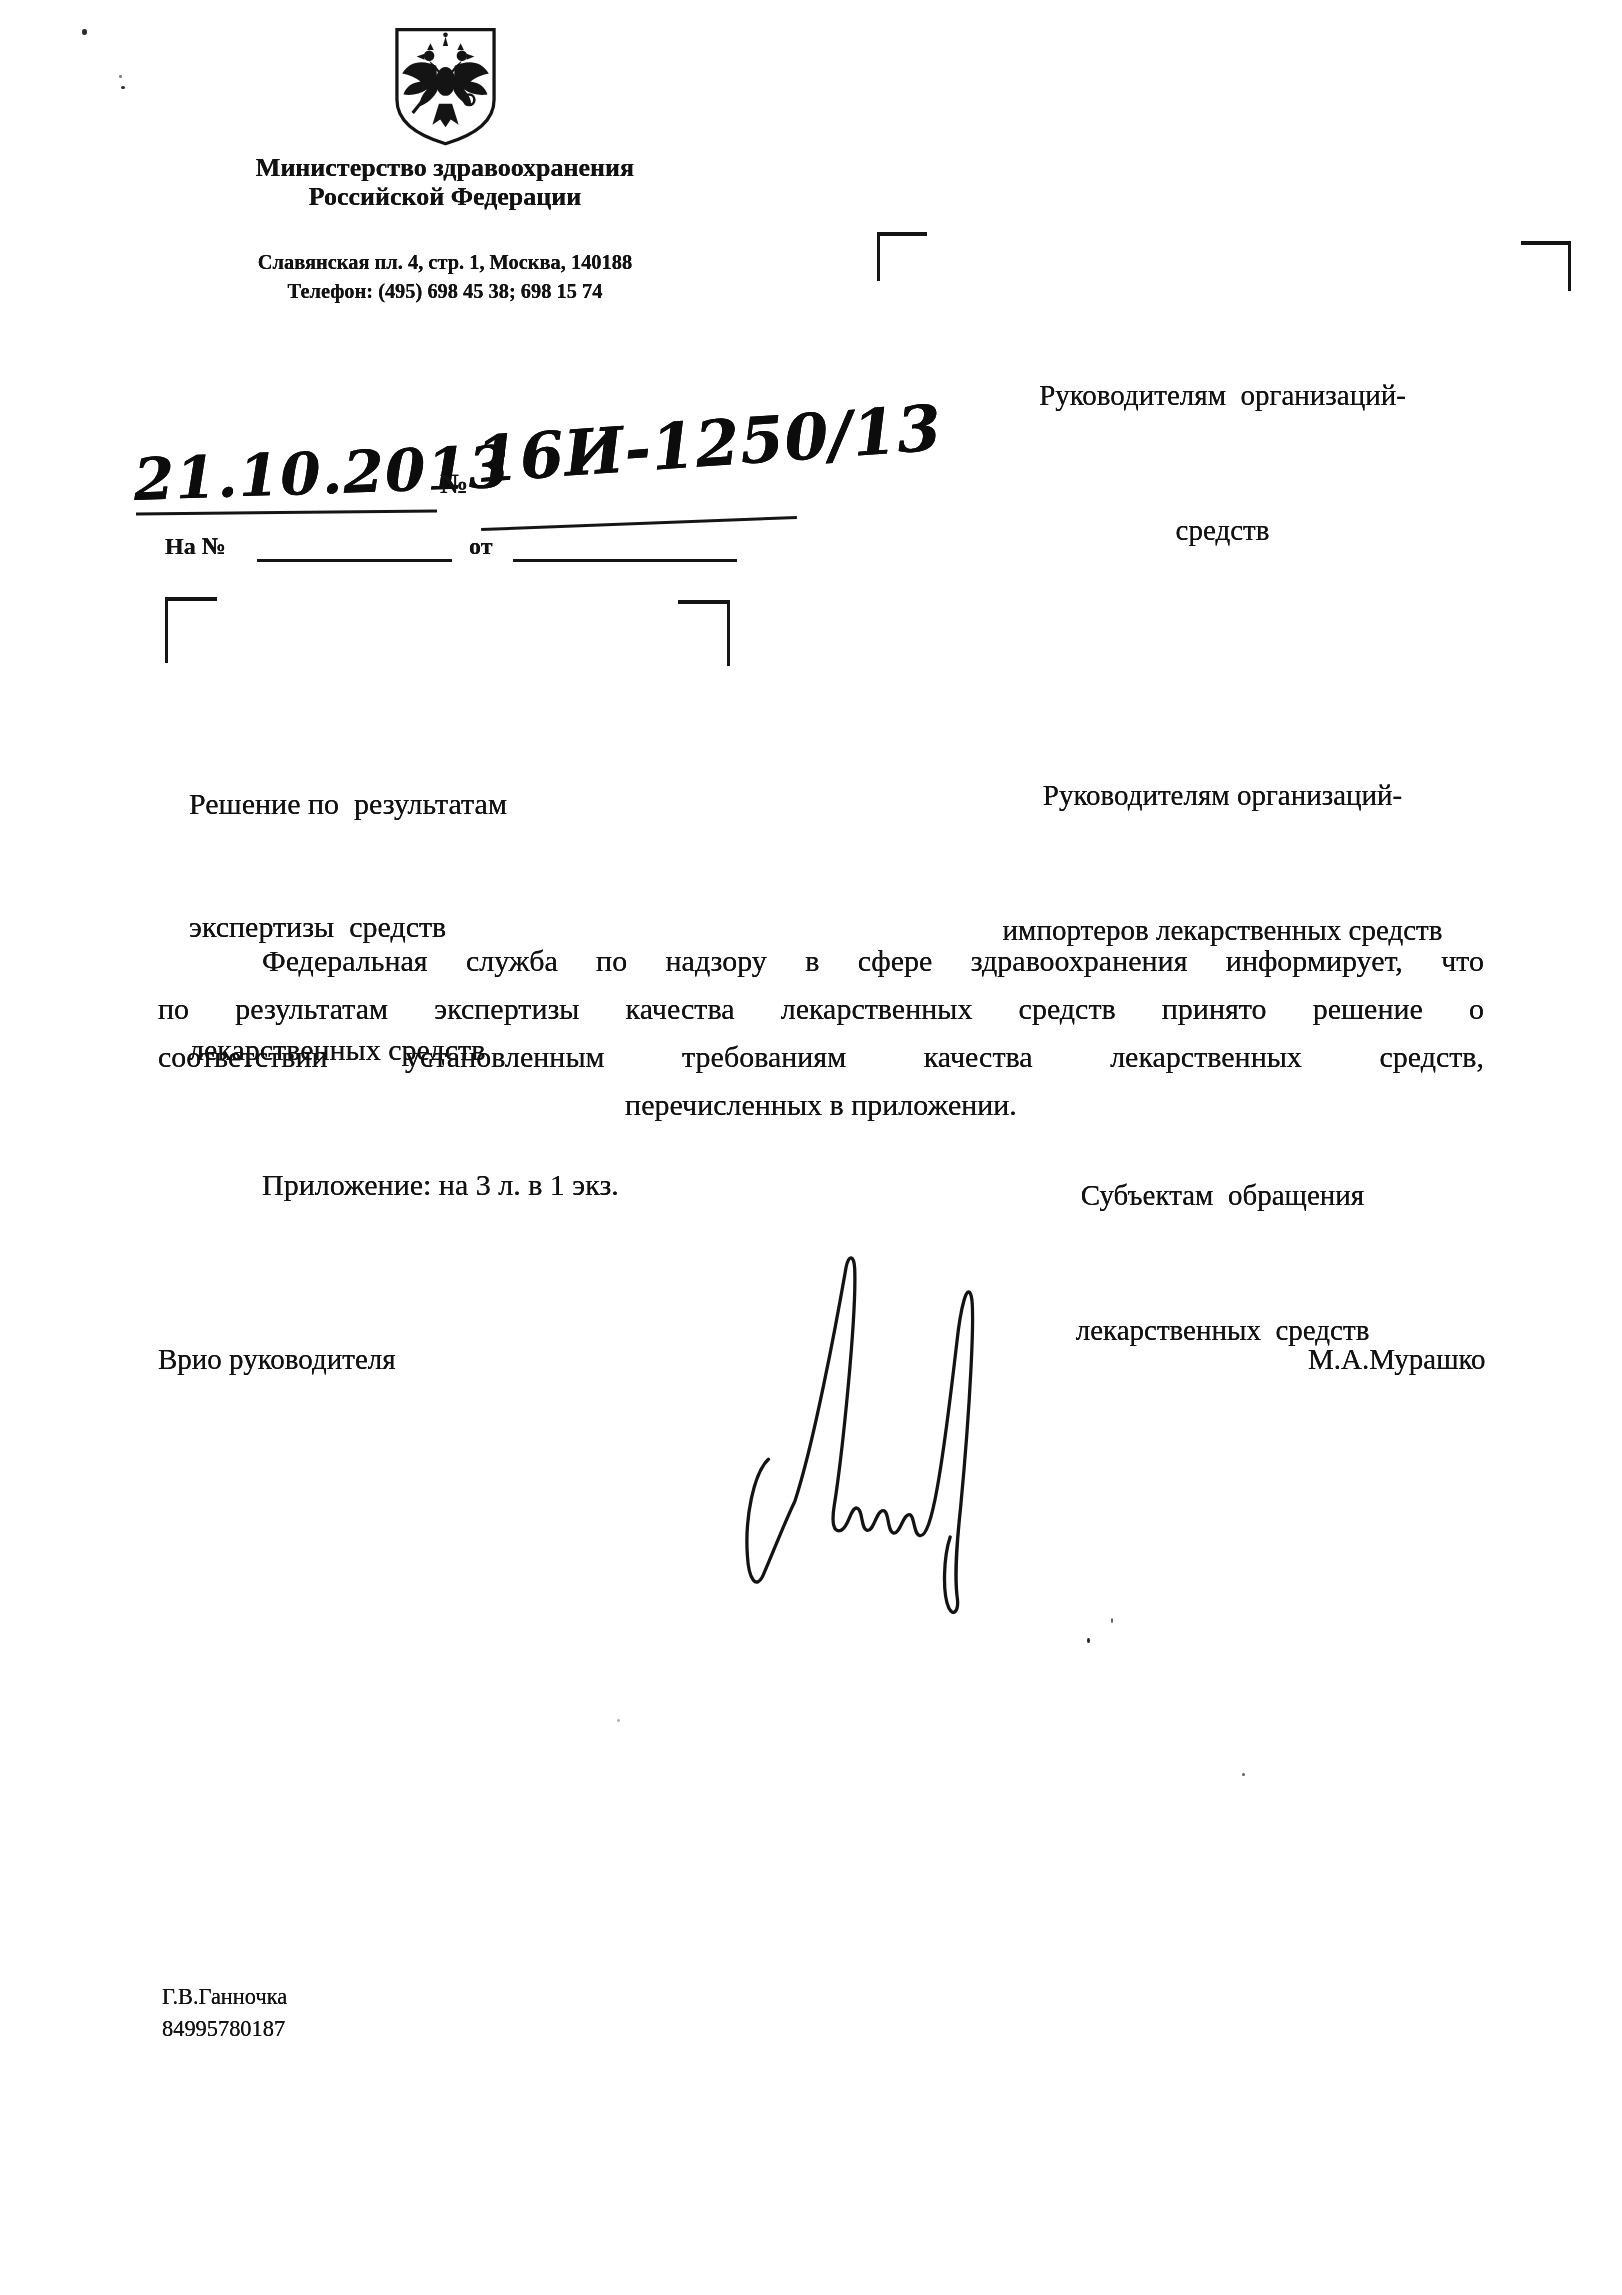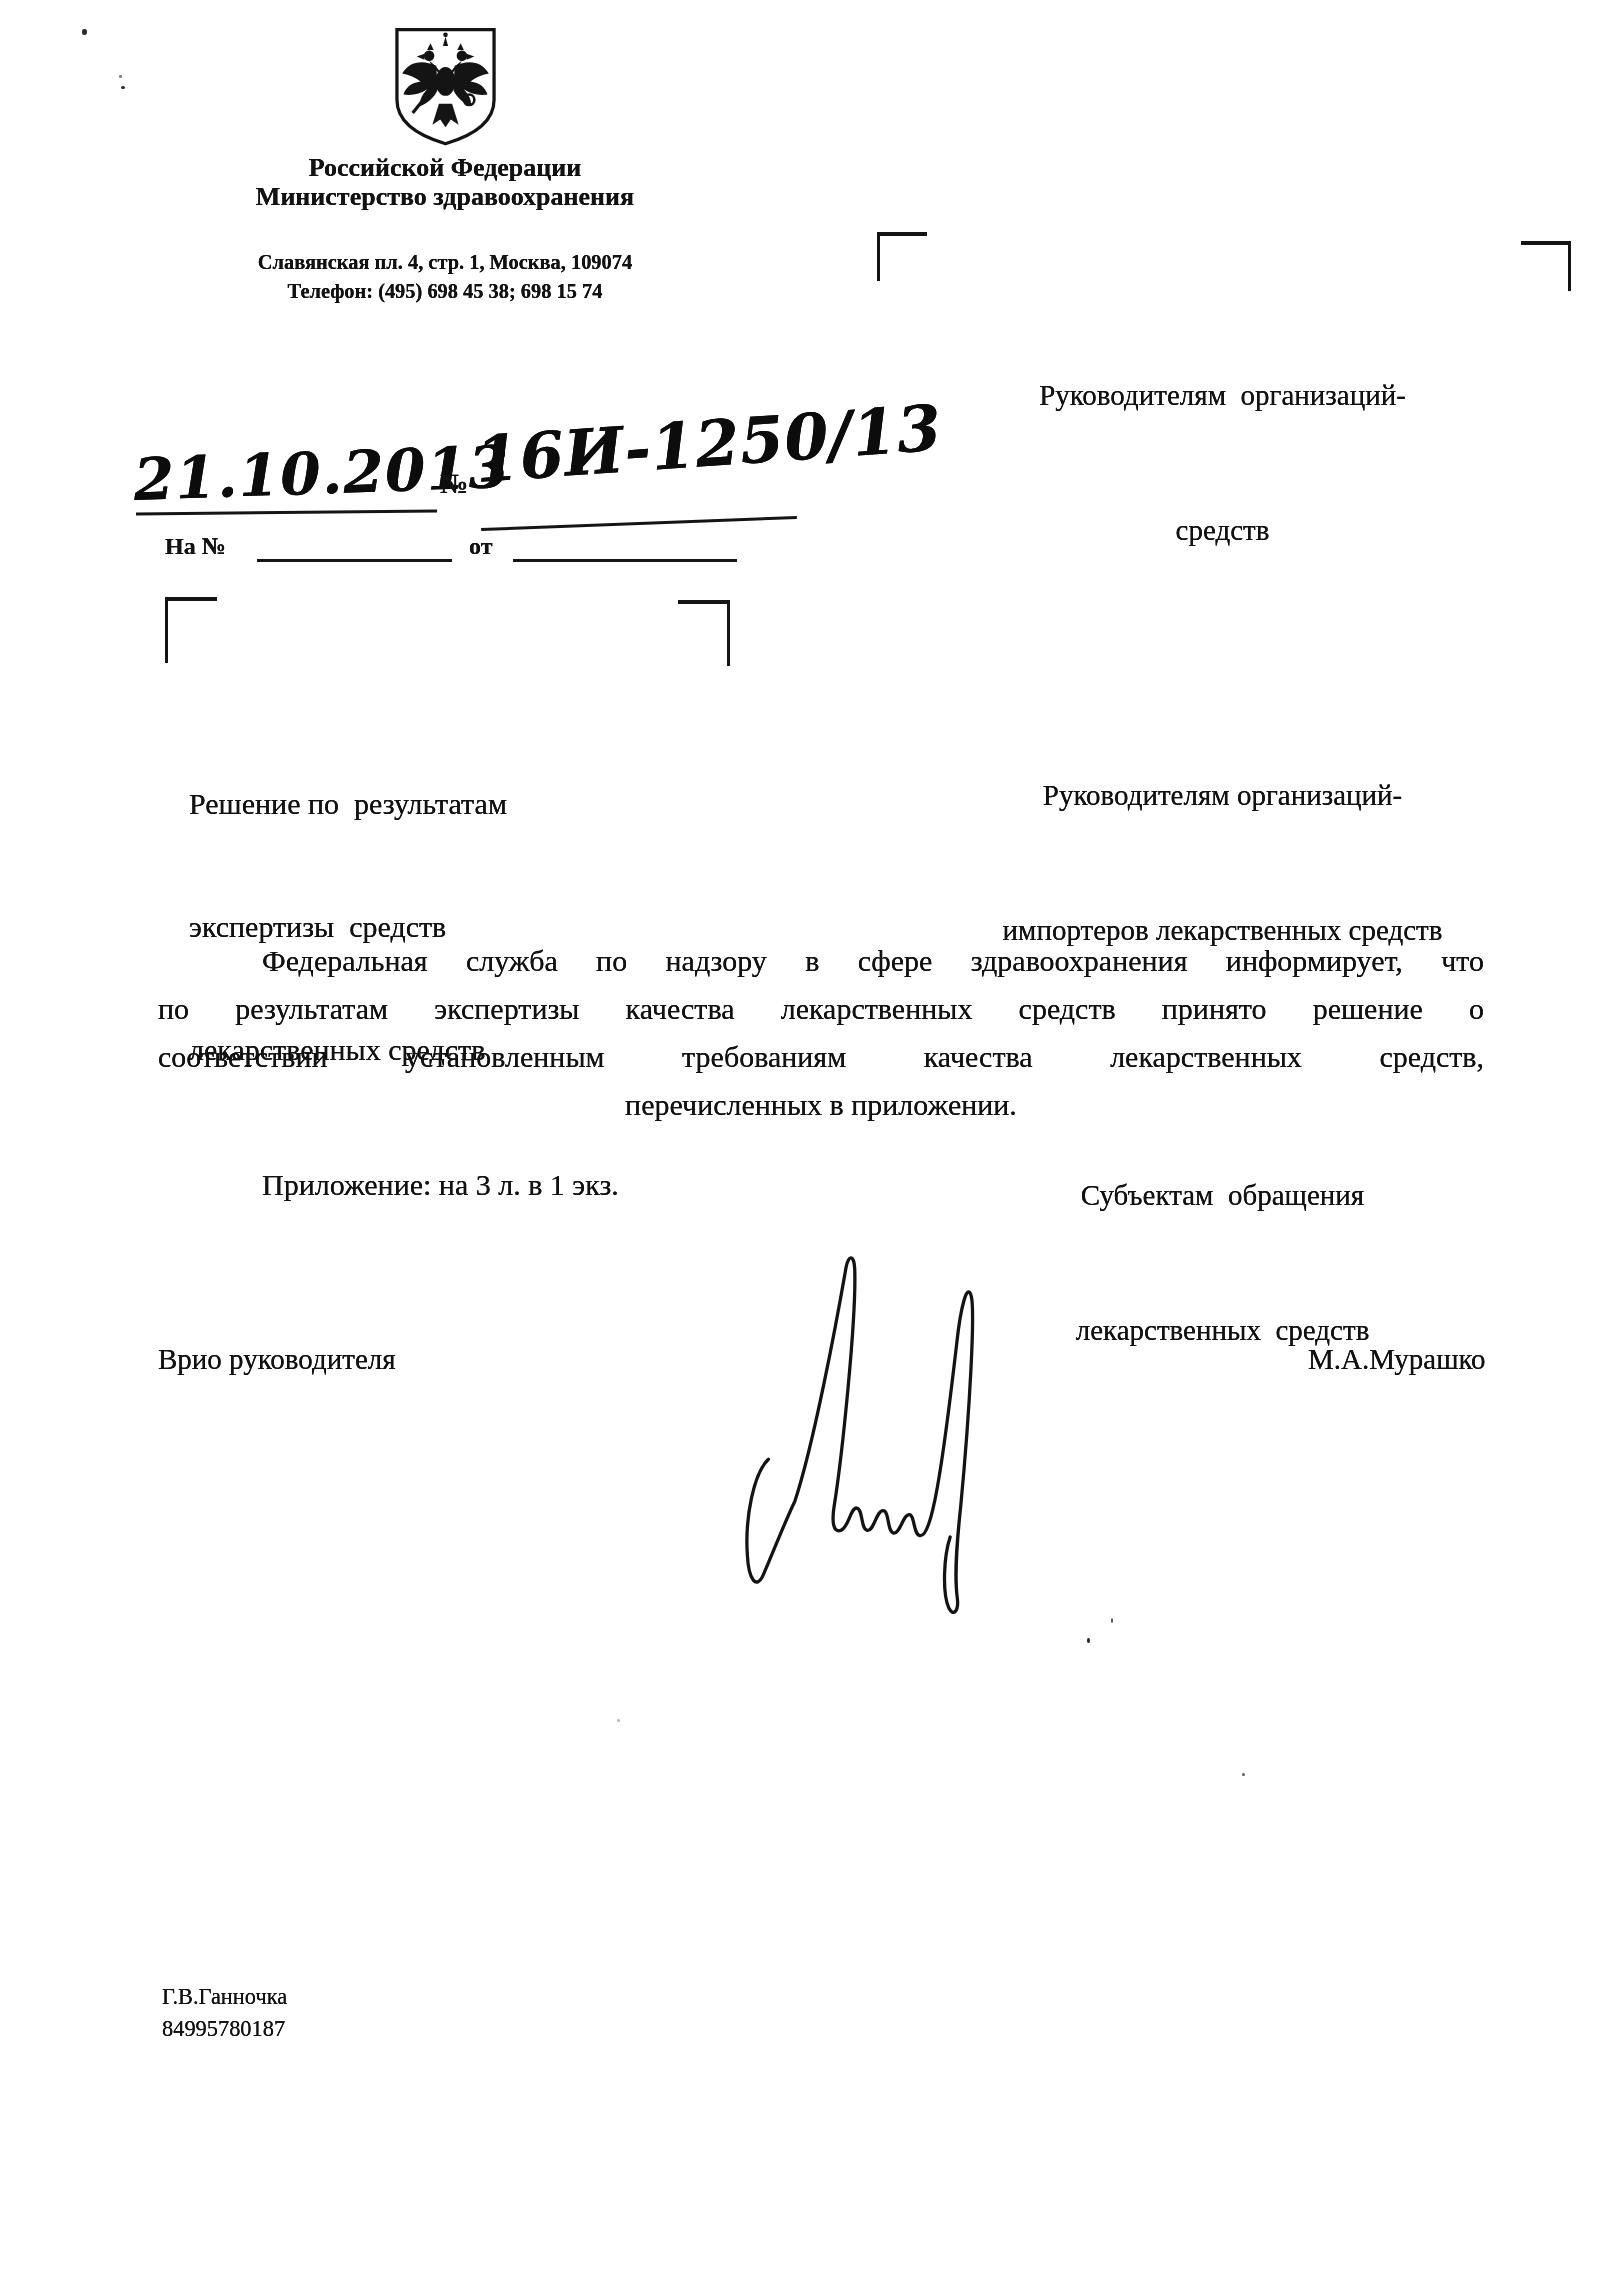--- a/index.html
+++ b/index.html
@@ -59,25 +59,25 @@
       <path d="M55,52 C62,58 70,64 74,74 L86,74 C90,64 98,58 105,52 L100,62 C92,68 88,74 86,82 L74,82 C72,74 68,68 60,62 Z"></path>
       <ellipse cx="80" cy="84" rx="15" ry="22"></ellipse>
       <path d="M66,60 C44,50 24,54 14,72 C25,74 34,78 42,84 C28,86 19,93 16,104 C29,106 42,103 52,96 C44,105 40,113 41,122 C53,117 63,108 68,97 Z"></path>
       <path d="M94,60 C116,50 136,54 146,72 C135,74 126,78 118,84 C132,86 141,93 144,104 C131,106 118,103 108,96 C116,105 120,113 119,122 C107,117 97,108 92,97 Z"></path>
       <path d="M70,118 L60,150 L72,142 L80,154 L88,142 L100,150 L90,118 Z"></path>
     </g>
     <line x1="62" y1="92" x2="30" y2="132" stroke="#141414" stroke-width="5"></line>
     <circle cx="116" cy="112" r="8" fill="none" stroke="#141414" stroke-width="4"></circle>
   </svg>
   <div class="ministry ink">
+    <div>Министерство здравоохранения</div>
     <div>Российской Федерации</div>
-    <div>Министерство здравоохранения</div>
   </div>
   <div class="addr ink">
-    <div>Славянская пл. 4, стр. 1, Москва, 109074</div>
+    <div>Славянская пл. 4, стр. 1, Москва, 140188</div>
     <div>Телефон: (495) 698 45 38; 698 15 74</div>
   </div>
 </div>
 
 <div class="abs hand date-hand ink">21.10.2013</div>
 <div class="abs hline" style="left:136px;top:511px;width:301px;transform:rotate(-0.6deg);"></div>
 <div class="abs num-sign ink">№</div>
 <div class="abs hand num-hand ink">16И-1250/13</div>
 <div class="abs hline" style="left:481px;top:522px;width:316px;transform:rotate(-2.2deg);"></div>
 

